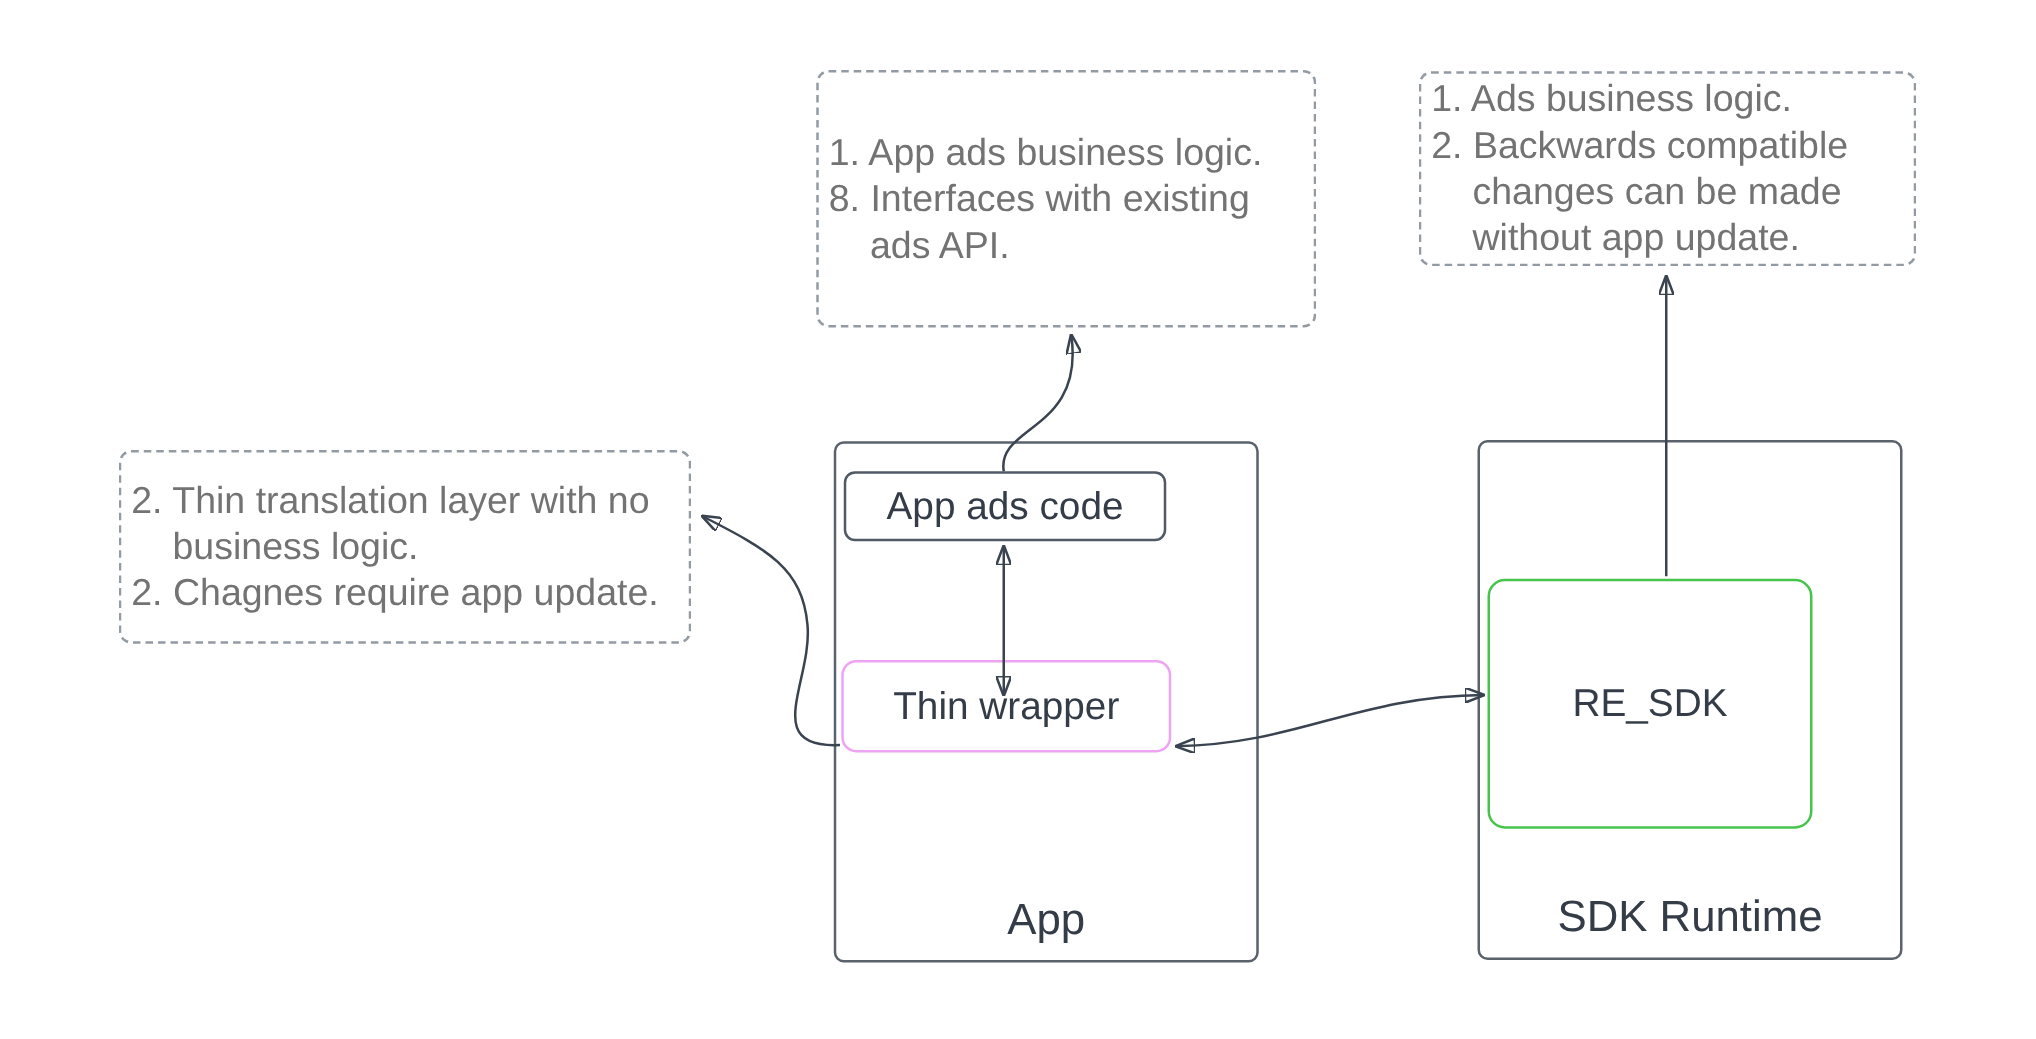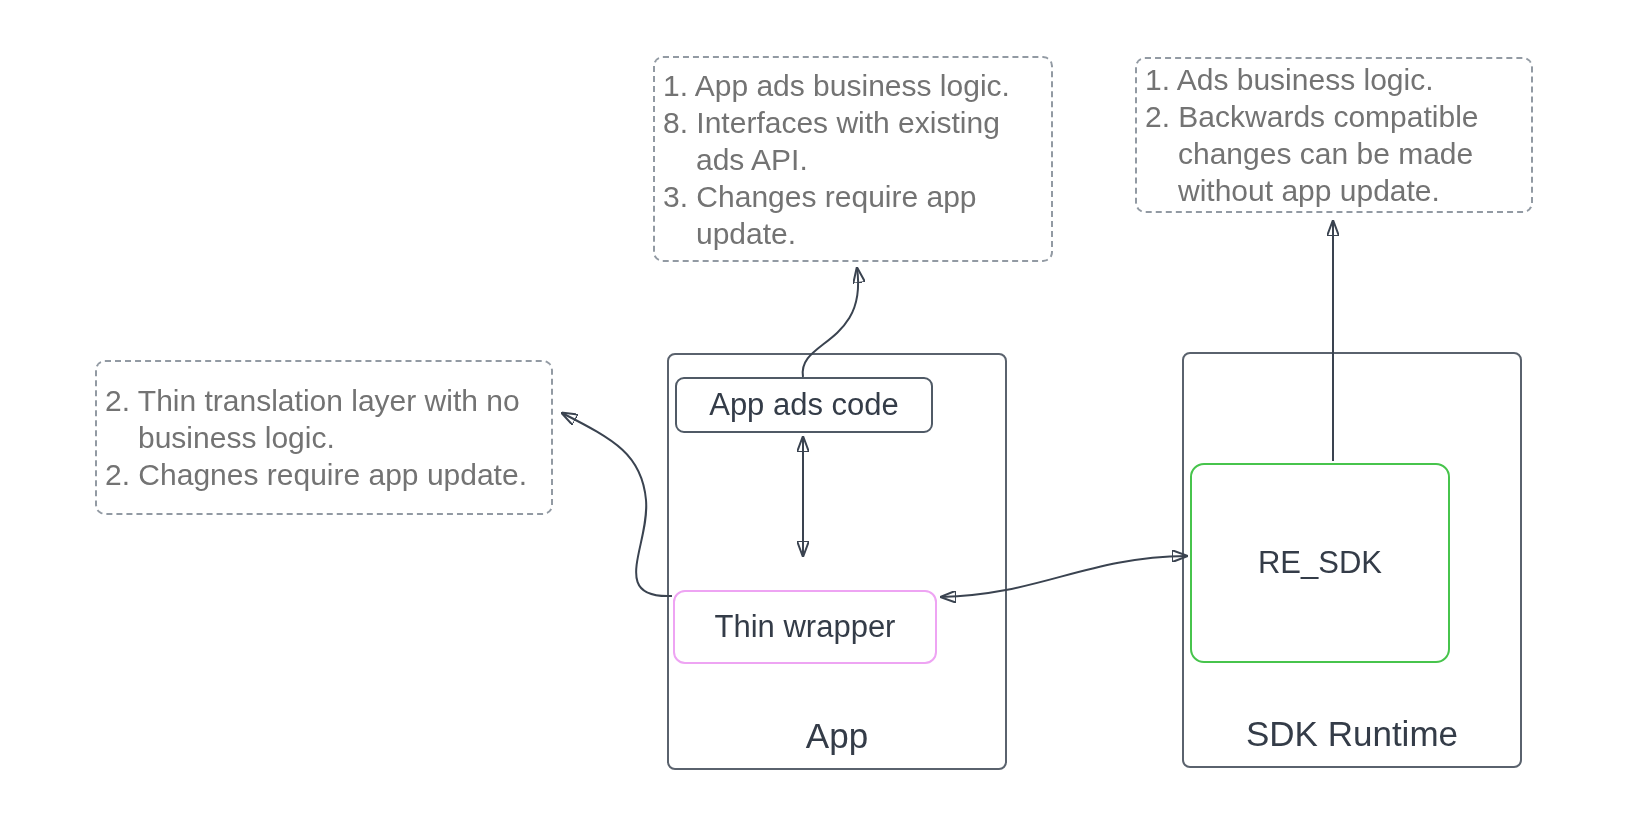--- a/index.html
+++ b/index.html
@@ -47,21 +47,21 @@
   }
 
   
   .node {
     position:absolute; box-sizing:border-box;
     display:flex; align-items:center; justify-content:center;
     font-size:31px; color:#343c48; background:#ffffff;
   }
   .n-appads { left:675px; top:377px; width:258px; height:56px;
               border:2px solid #505a66; border-radius:9px; }
-  .n-thin   { left:673px; top:590px; width:264px; height:74px;
+  .n-thin   { left:673px; top:528px; width:264px; height:74px;
               border:2px solid #eea4f3; border-radius:12px; }
   .n-resdk  { left:1190px; top:463px; width:260px; height:200px;
               border:2px solid #47c44c; border-radius:14px; }
 
   
   .edges {
     position:absolute; left:0; top:0;
     width:1629px; height:831px;
     pointer-events:none;
   }
@@ -69,21 +69,20 @@
 </style>
 </head>
 <body>
 
 <div class="canvas">
 
   <div class="note note-tc">
     <div class="note-body">
       <div class="note-item">1. App ads business logic.</div>
       <div class="note-item">8. Interfaces with existing ads API.</div>
-      <div class="note-item">3. Changes require app update.</div>
     </div>
   </div>
 
   <div class="note note-tr">
     <div class="note-body">
       <div class="note-item">1. Ads business logic.</div>
       <div class="note-item">2. Backwards compatible changes can be made without app update.</div>
     </div>
   </div>
 

